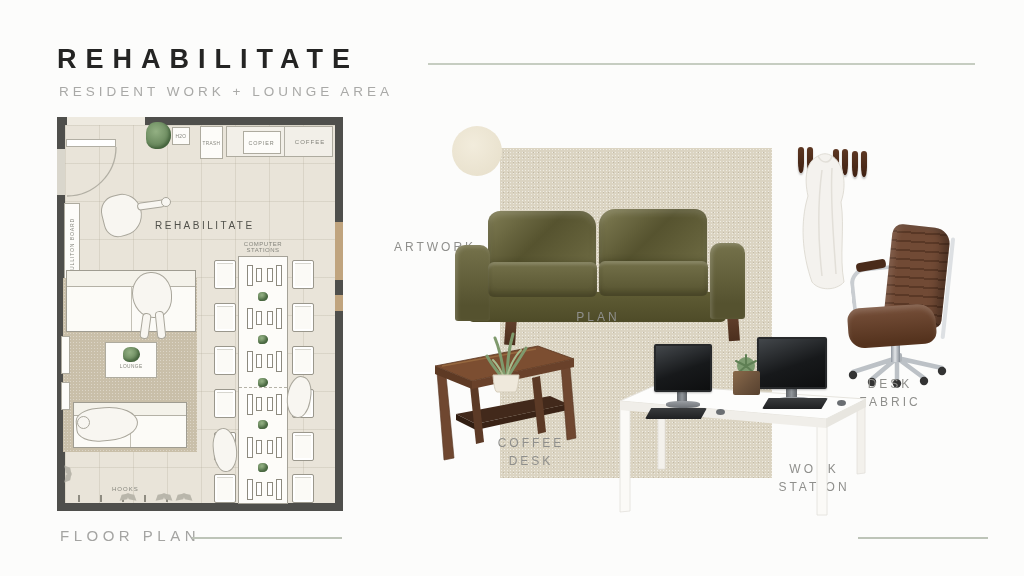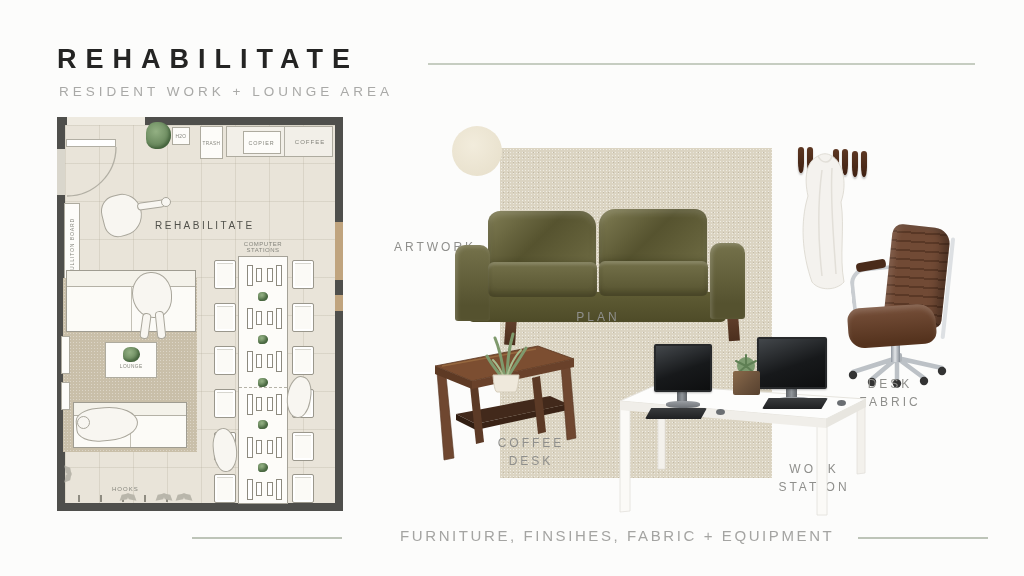--- a/index.html
+++ b/index.html
@@ -276,20 +276,21 @@
     <div class="abs tick" style="left:43px;top:378px;"></div>
     <div class="abs tick" style="left:65px;top:378px;"></div>
     <div class="abs tick" style="left:87px;top:378px;"></div>
     <div class="abs tick" style="left:109px;top:378px;"></div>
     <div class="wglyph" style="left:64px;top:375px;"></div>
     <div class="wglyph" style="left:100px;top:375px;"></div>
     <div class="wglyph" style="left:120px;top:375px;"></div>
     <div class="wglyph" style="left:4px;top:352px;transform:rotate(90deg);"></div>
   </div>
 
+  <div class="abs seclabel" style="left:60px;top:527px;">FLOOR PLAN</div>
   <div class="abs hline" style="left:192px;top:537px;width:150px;height:2px;background:#bdc4b8;"></div>
 
   <div class="abs rug-big"></div>
 
   <div class="abs deco-circle"></div>
   <div class="abs itemlabel" style="left:394px;top:238px;width:80px;">ARTWORK</div>
 
   <div class="abs sofa-back" style="left:488px;top:211px;width:108px;"></div>
   <div class="abs sofa-back" style="left:599px;top:209px;width:108px;border-radius:16px 12px 4px 4px;"></div>
   <div class="abs sofa-arm" style="left:455px;top:245px;"></div>
@@ -382,16 +383,15 @@
   <svg class="abs" style="left:731px;top:352px;z-index:4;" width="31" height="25" viewBox="0 0 31 25">
     <circle cx="15" cy="14" r="9" fill="#7d9b70"></circle>
     <path d="M15,14 L15,3 M15,14 L5,9 M15,14 L25,9 M15,14 L7,21 M15,14 L23,21" stroke="#5f7f54" stroke-width="2" stroke-linecap="round"></path>
   </svg>
   <div class="abs cube-pot"></div>
   <div class="abs itemlabel" style="left:772px;top:460px;width:84px;">
     <span class="lblline">WORK</span>
     <span class="lblline">STATION</span>
   </div>
 
-  <div class="abs seclabel" style="left:400px;top:527px;letter-spacing:2.6px;">FURNITURE, FINSIHES, FABRIC + EQUIPMENT</div>
   <div class="abs hline" style="left:858px;top:537px;width:130px;height:2px;background:#bdc4b8;"></div>
 
 </div>
 
 </body></html>

